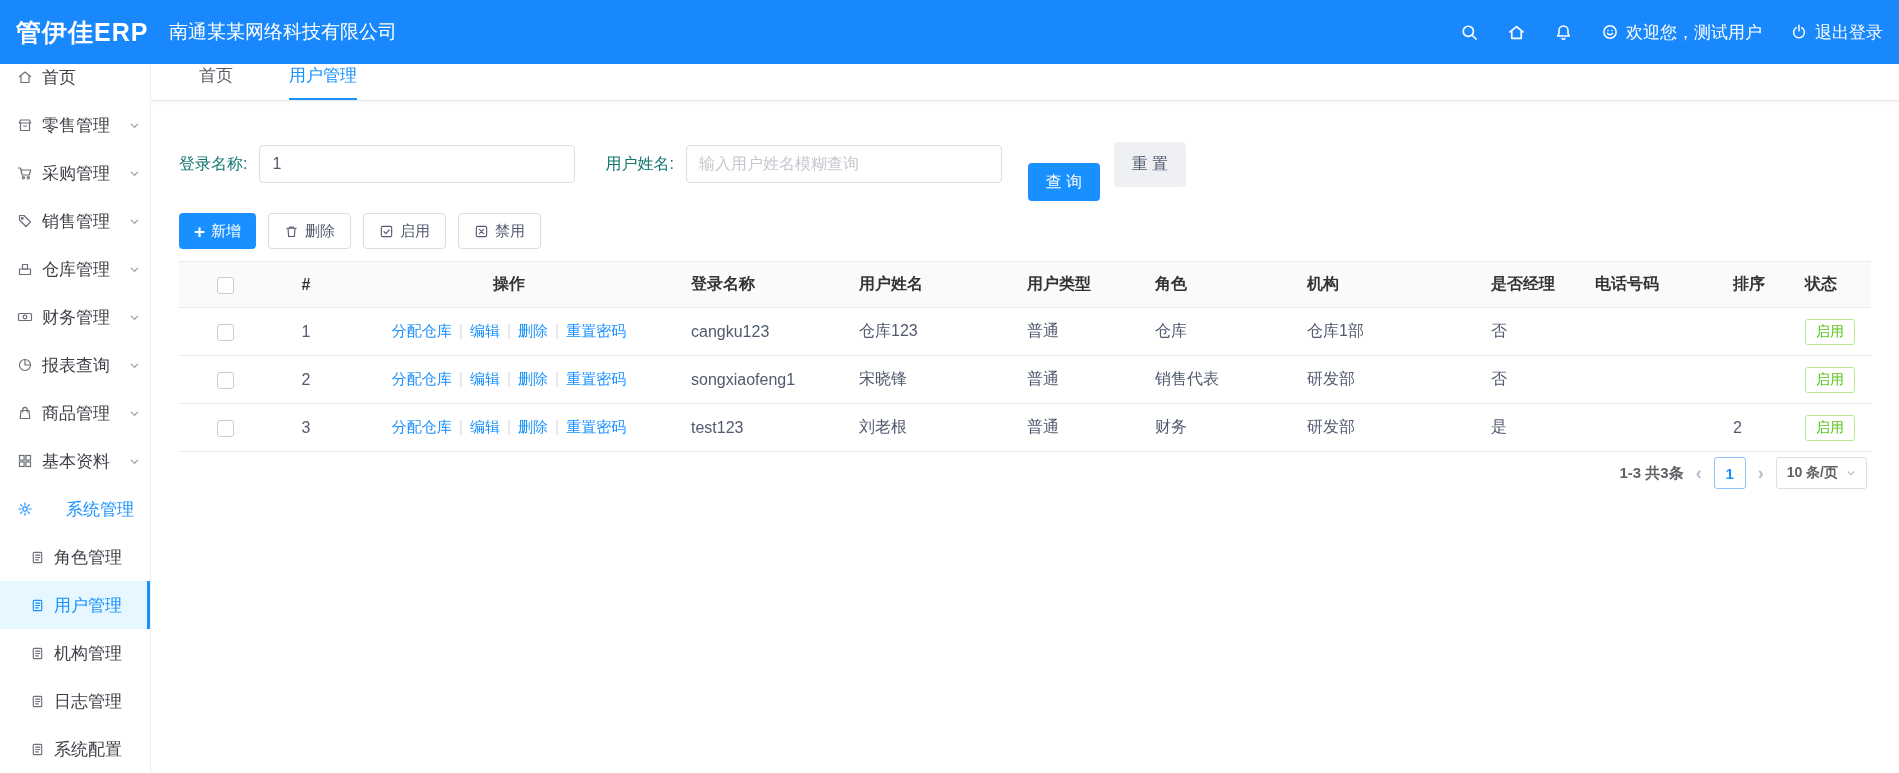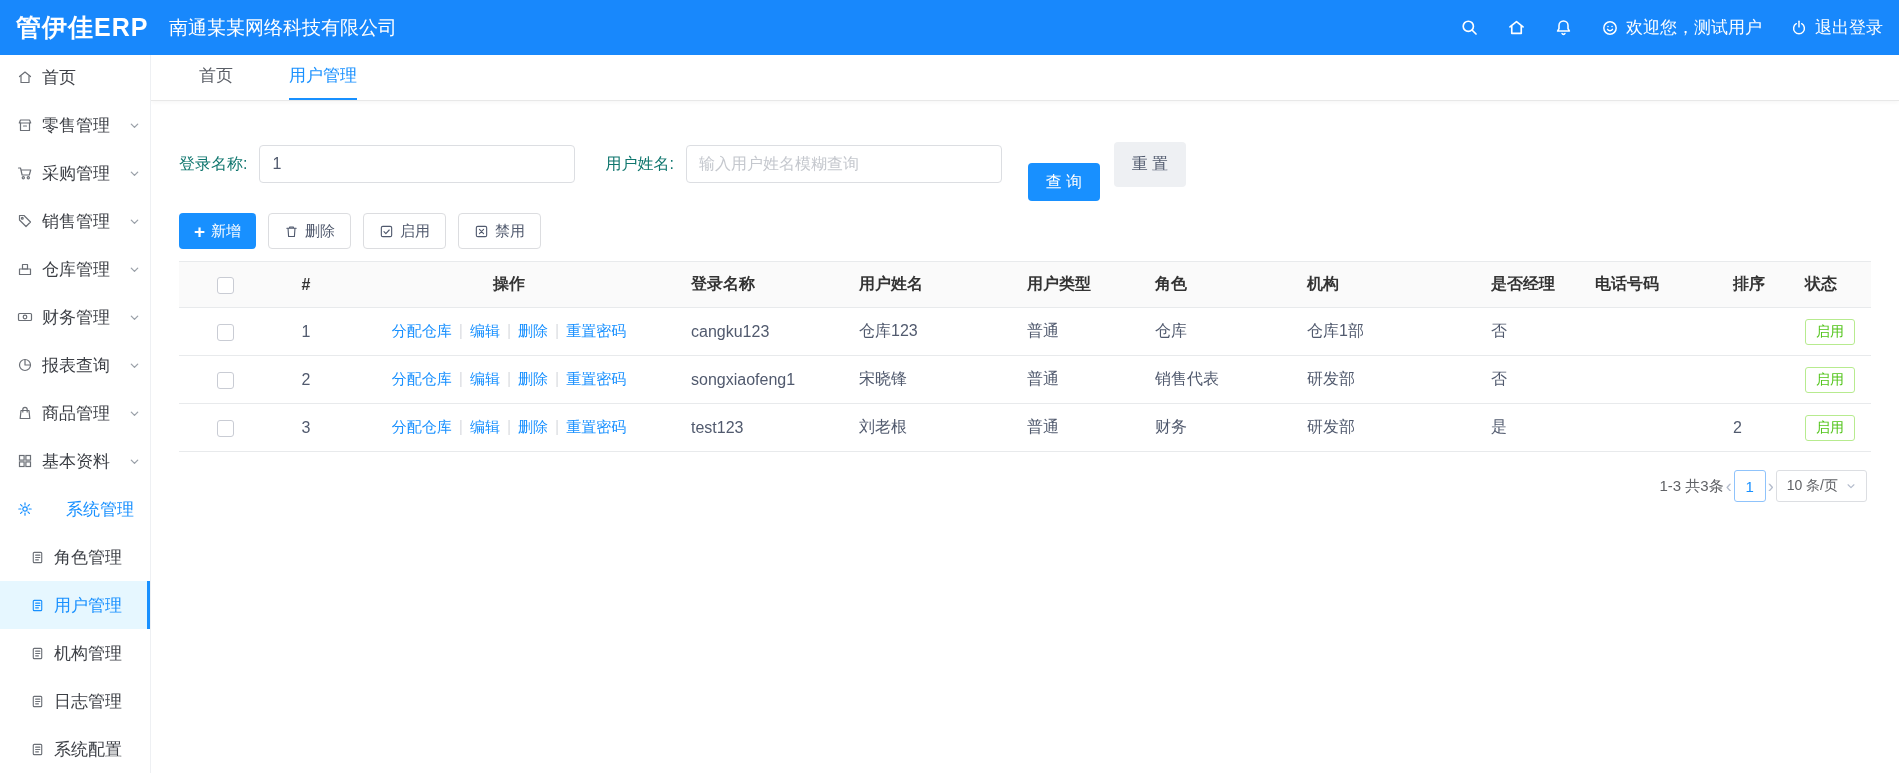--- a/index.html
+++ b/index.html
@@ -6,21 +6,21 @@
     --accent:#1890ff;
     --success:#52c41a;
     --header_bg:#1888fc;
     --active_bg:#e6f7ff;
   }
   *{margin:0;padding:0;box-sizing:border-box;}
   html,body{width:1899px;height:773px;overflow:hidden;}
   body{font-family:"Liberation Sans","DejaVu Sans",sans-serif;background:#fff;color:#333;}
 
   
-  .topbar{position:absolute;top:0;left:0;width:1899px;height:55px;background:var(--header_bg);
+  .topbar{position:absolute;top:0;left:0;width:1899px;height:64px;background:var(--header_bg);
           display:flex;align-items:center;color:#fff;z-index:20;}
   .logo{width:151px;padding-left:16px;font-size:25px;font-weight:800;letter-spacing:1px;white-space:nowrap;}
   .company{font-size:19px;margin-left:18px;font-weight:400;}
   .topbar-right{margin-left:auto;display:flex;align-items:center;gap:28px;padding-right:16px;}
   .tb-icon{display:inline-flex;align-items:center;cursor:pointer;color:#fff;}
   .tb-user{display:inline-flex;align-items:center;gap:7px;font-size:17px;cursor:pointer;white-space:nowrap;}
 
   
   .sidebar{position:absolute;top:53px;left:0;width:151px;bottom:0;background:#fff;
            border-right:1px solid #eef0f3;overflow:hidden;z-index:10;}
@@ -74,22 +74,22 @@
   .user-table td{height:48px;border-bottom:1px solid #e8eaec;padding:0 14px;white-space:nowrap;overflow:hidden;}
   .c{text-align:center !important;}
   .checkbox{display:inline-block;width:17px;height:17px;border:1px solid #c9ccd4;border-radius:3px;
        background:#fff;vertical-align:middle;cursor:pointer;}
   .actions a{color:var(--accent);text-decoration:none;cursor:pointer;font-size:15px;}
   .sep{color:#dcdee2;margin:0 7px;}
   .badge{display:inline-block;padding:3px 10px;font-size:14px;border-radius:3px;
        color:var(--success);border:1px solid #b7eb8f;background:#fff;cursor:pointer;}
 
   
-  .pagination{display:flex;align-items:center;justify-content:flex-end;margin-top:18px;
-       font-size:15px;color:#606266;padding-right:4px;}
+  .pagination{display:flex;align-items:center;justify-content:flex-end;gap:10px;margin-top:5px;
+       font-size:15px;color:#606266;padding-right:4px;font-weight:bold;}
   .pg-arrow{font-size:18px;color:#b4bccc;cursor:pointer;line-height:1;padding:0 2px;}
   .pg-page{width:32px;height:32px;display:inline-flex;align-items:center;justify-content:center;
        border:1px solid #8fc3fb;border-radius:3px;color:var(--accent);cursor:pointer;font-size:15px;background:#fff;}
   .pg-size{height:32px;display:inline-flex;align-items:center;gap:8px;border:1px solid #dcdee2;
        border-radius:3px;padding:0 10px;font-size:14px;color:#606266;cursor:pointer;background:#fff;}
   .pg-size .chev2{display:inline-flex;color:#b4bccc;}
   svg{display:block;}
 </style>
 </head>
 <body>

